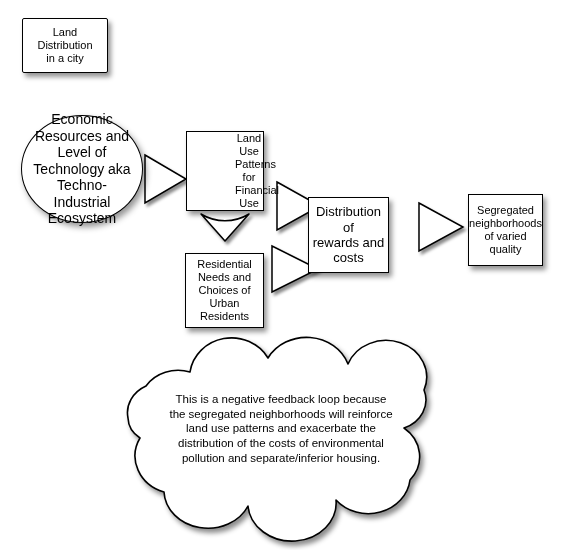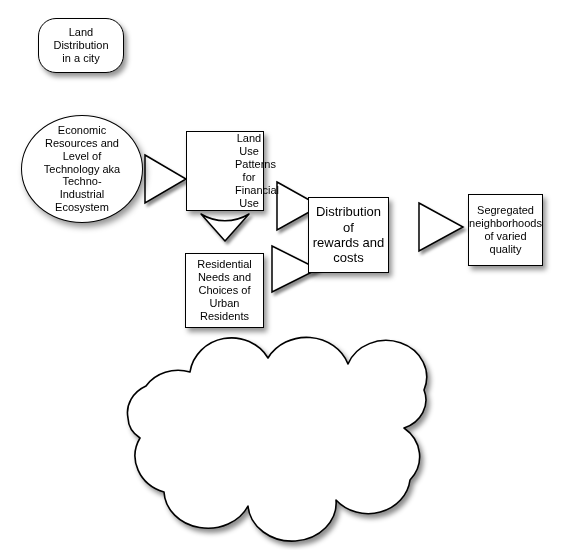--- a/index.html
+++ b/index.html
@@ -28,23 +28,22 @@
     background: #ffffff;
     border: 1px solid #000000;
     line-height: 1.18;
   }
   .node .label {
     display: block;
     width: 100%;
     white-space: pre-line;
   }
   .rounded {
-    border-radius: 18px;
+    border-radius: 2px;
     box-shadow: 3px 4px 5px rgba(0,0,0,0.42);
-    margin-left: 16px;
   }
   .rect {
     box-shadow: 3px 4px 5px rgba(0,0,0,0.42);
   }
   .ellipse {
     border-radius: 50%;
     box-shadow: 3px 4px 6px rgba(0,0,0,0.42);
   }
   .ellipse .label {
     overflow: visible;
@@ -119,21 +118,21 @@
       <path d="M 419 203 L 463 227 L 419 251 Z" fill="#ffffff" stroke="#000000" stroke-width="1.5" stroke-linejoin="miter"></path>
     </g>
   </svg>
 
   <div class="node rounded" style="left:22px; top:18px; width:86px; height:55px; font-size:11px;">
     <span class="label">Land
 Distribution
 in a city</span>
   </div>
 
-  <div class="node ellipse" style="left:21px; top:115px; width:122px; height:108px; font-size:11px;">
+  <div class="node ellipse" style="left:21px; top:115px; width:122px; height:108px; font-size:14px;">
     <span class="label">Economic
 Resources and
 Level of
 Technology aka
 Techno-
 Industrial
 Ecosystem</span>
   </div>
 
   <div class="node rect" style="left:186px; top:131px; width:78px; height:80px; font-size:11px;padding-left:48px;">
@@ -157,14 +156,19 @@
 costs</span>
   </div>
 
   <div class="node rect" style="left:468px; top:194px; width:75px; height:72px; font-size:11px;">
     <span class="label">Segregated
 neighborhoods
 of varied
 quality</span>
   </div>
 
+  <div class="cloud-text" style="left:136px; top:392px; width:290px; font-size:11.5px;">This is a negative feedback loop because
+the segregated neighborhoods will reinforce
+land use patterns and exacerbate the
+distribution of the costs of environmental
+pollution and separate/inferior housing.</div>
 
 </div>
 
 </body></html>

